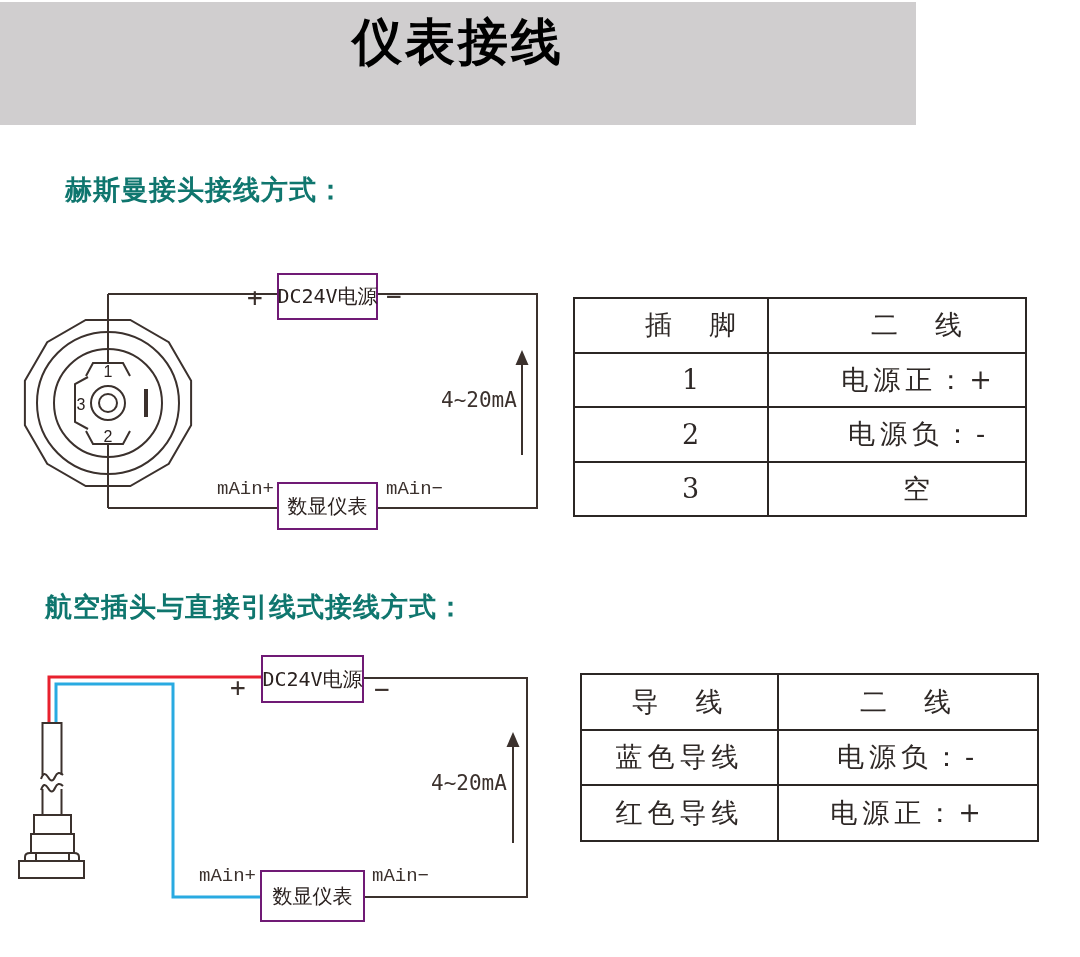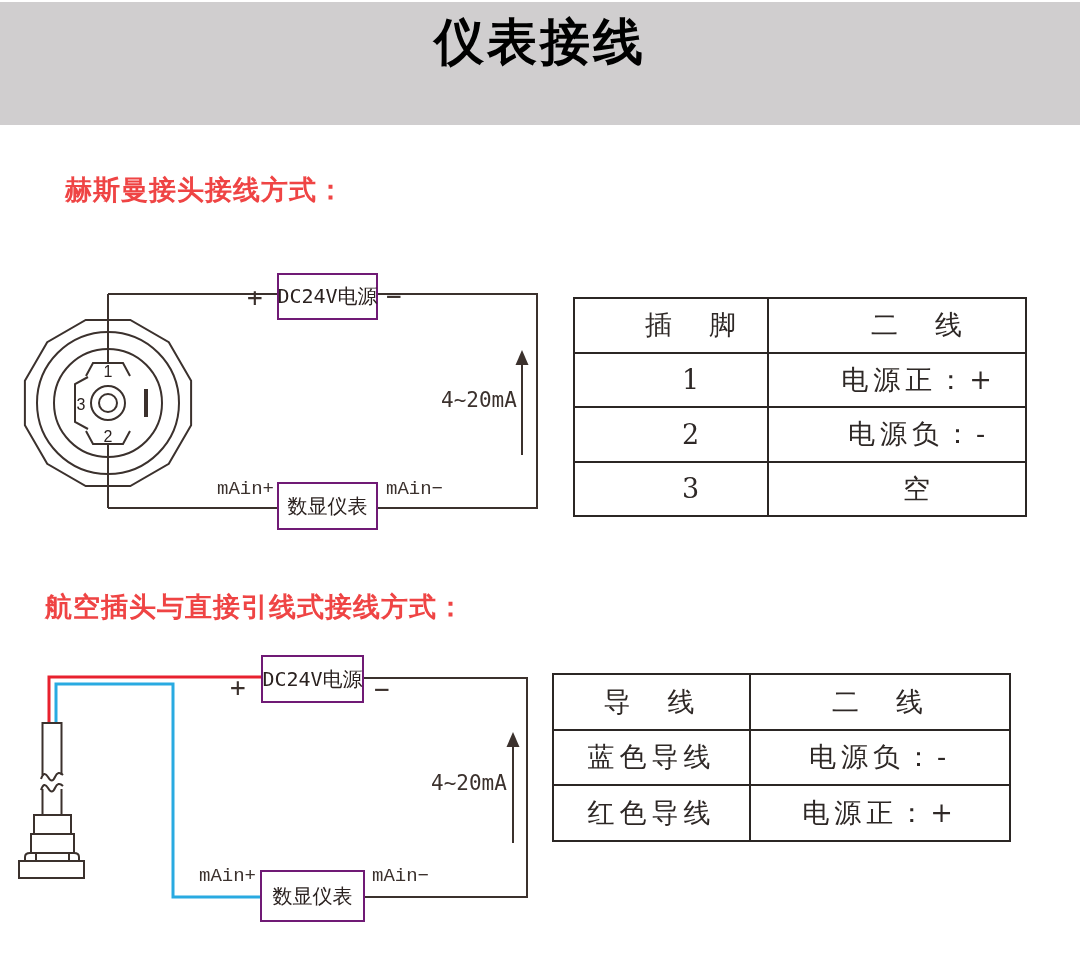--- a/index.html
+++ b/index.html
@@ -1,24 +1,24 @@
 <!DOCTYPE html>
 <html><head>
 <meta charset="utf-8">
 <style>
   html,body{margin:0;padding:0;background:#fff;}
   .page{position:relative;width:1080px;height:957px;background:#ffffff;overflow:hidden;
         font-family:"Liberation Sans",sans-serif;color:#111;}
 
   
-  .header{position:absolute;left:0;top:2px;width:1080px;height:123px;background:#d0cecf;text-align:center;}
+  .header{position:absolute;left:0;top:2px;width:916px;height:123px;background:#d0cecf;text-align:center;}
   .title{font-size:50px;font-weight:bold;color:#000;letter-spacing:3px;padding-top:13px;line-height:1.1;}
   .subtitle{font-size:25px;color:#2e2e2e;margin-top:-6px;letter-spacing:1px;}
 
-  .section-heading{position:absolute;font-size:27px;font-weight:bold;color:#ef4444;letter-spacing:1px;white-space:nowrap;}
+  .section-heading{position:absolute;font-size:27px;font-weight:bold;color:#0f766e;letter-spacing:1px;white-space:nowrap;}
   .heading-1{left:65px;top:172px;}
   .heading-2{left:45px;top:589px;}
 
   .diagram-svg{position:absolute;left:0;}
   .svg-1{top:260px;}
   .svg-2{top:640px;}
 
   .comp-box{position:absolute;background:#fff;border:2px solid #701a75;display:flex;align-items:center;justify-content:center;
             font-family:"DejaVu Sans Mono","Liberation Sans",sans-serif;font-size:20px;color:#2b2220;white-space:nowrap;box-sizing:border-box;}
   .power-1{left:277px;top:273px;width:101px;height:47px;}
@@ -36,21 +36,21 @@
   .main-plus-1{left:217px;top:480px;}
   .main-minus-1{left:386px;top:480px;}
   .main-plus-2{left:199px;top:867px;}
   .main-minus-2{left:372px;top:867px;}
   .current-1{left:441px;top:388px;font-size:21px;}
   .current-2{left:431px;top:771px;font-size:21px;}
 
   table.wiring-table{position:absolute;border-collapse:collapse;table-layout:fixed;
         font-family:"DejaVu Serif","Liberation Serif",serif;color:#2e2826;}
   .table-1{left:573px;top:297px;width:452px;}
-  .table-2{left:552px;top:673px;width:457px;padding-left:36px;}
+  .table-2{left:580px;top:673px;width:457px;padding-left:36px;}
   .wiring-table td{border:2px solid #2b2624;text-align:center;vertical-align:middle;
         font-size:27px;letter-spacing:5px;padding:0;}
   .table-1 td{height:52.5px;padding-left:44px;}
   .table-2 td{height:53.5px;}
 </style>
 </head>
 <body>
 
 <div class="page">
 

